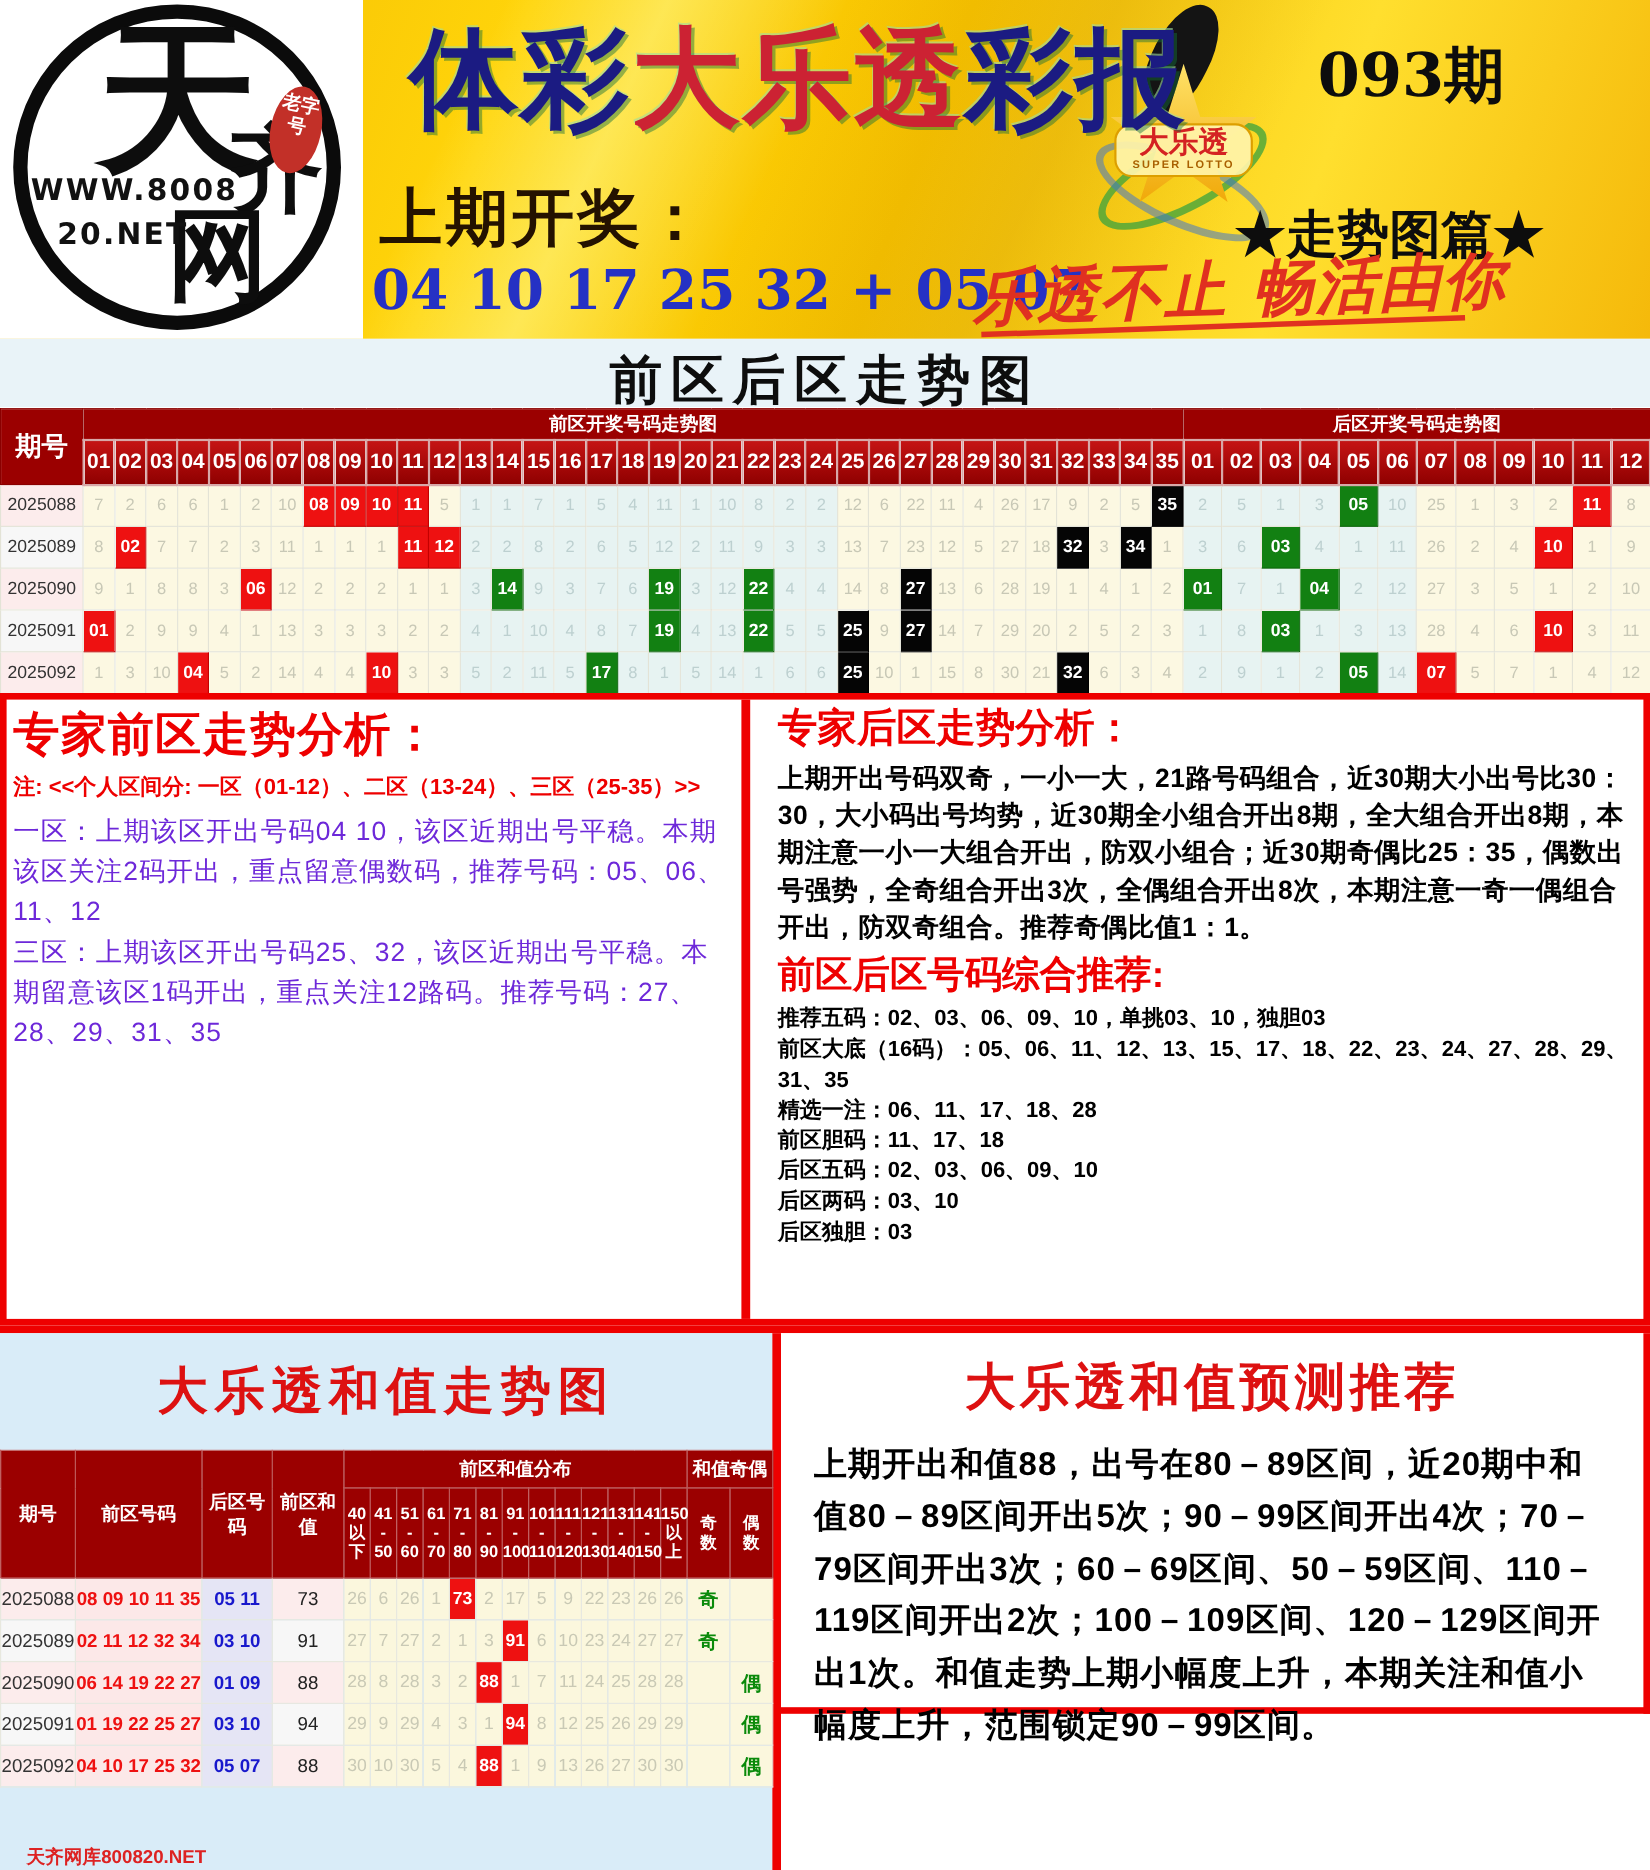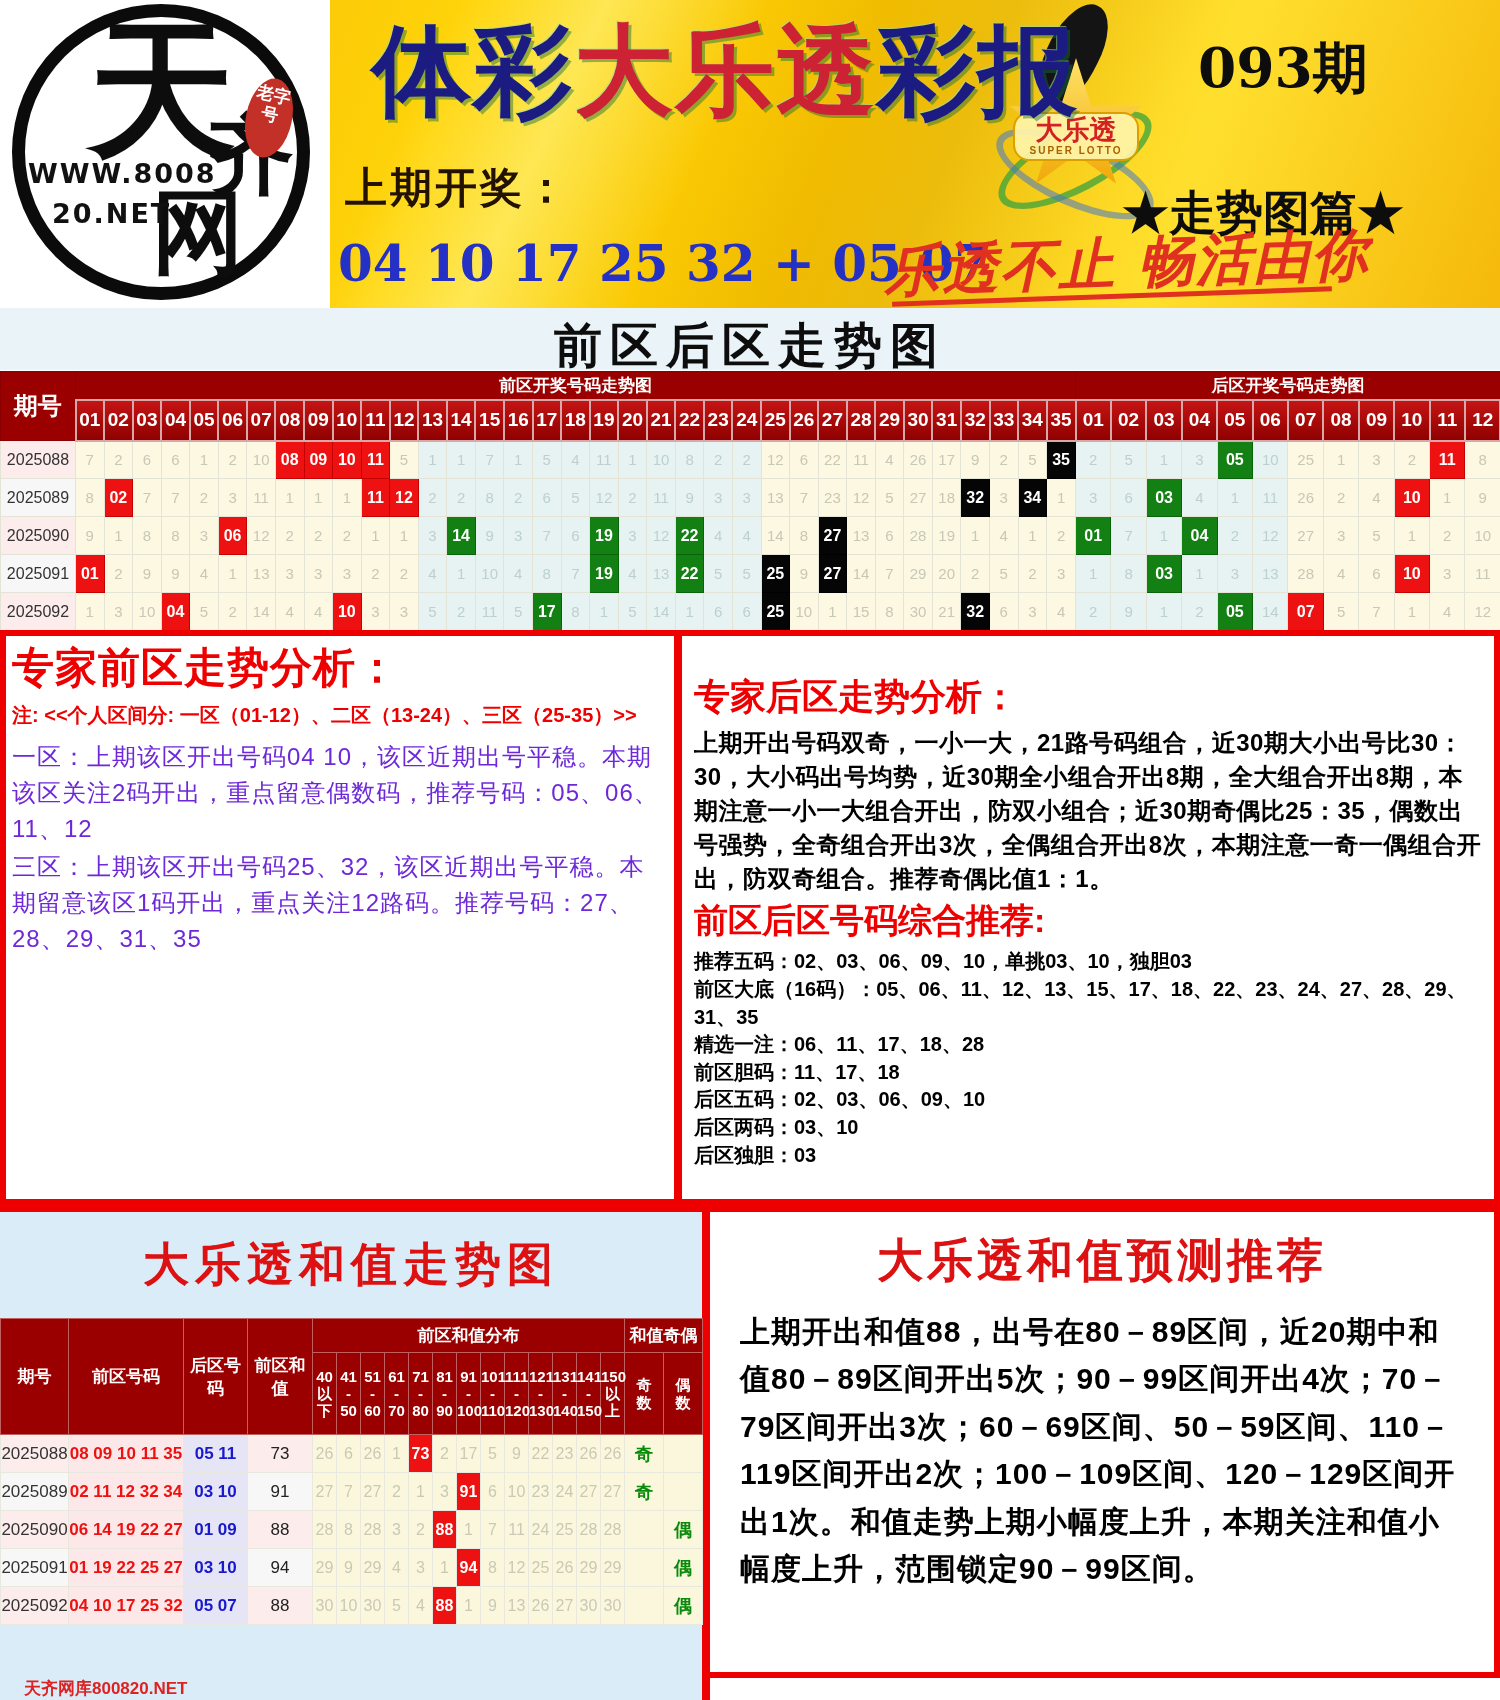--- a/index.html
+++ b/index.html
@@ -21,21 +21,21 @@
   .lg-url  { position:absolute; color:#111; font-weight:bold; font-size:27px; letter-spacing:2px; font-family:"DejaVu Sans", sans-serif; }
   .lg-url1 { left:28px; top:158px; }
   .lg-url2 { left:52px; top:198px; }
   .stamp { position:absolute; left:246px; top:78px; width:46px; height:80px; background:#c23028; border-radius:50%;
     transform:rotate(12deg); color:#fff; font-size:17px; font-weight:bold; text-align:center; padding-top:7px; line-height:1.2; }
 
   .main-title { position:absolute; left:372px; top:6px; font-family:"DejaVu Serif", serif; font-weight:900; font-size:99px;
     letter-spacing:2px; white-space:nowrap; text-shadow:3px 3px 0 rgba(20,110,60,.45), -1px -1px 0 rgba(160,220,160,.6); z-index:3; }
   .mt-blue { color:#1b1b82; } .mt-red { color:#cc2233; }
   .issue-no { position:absolute; left:1198px; top:32px; font-family:"DejaVu Serif", serif; font-weight:bold; font-size:55px; color:#0d0d0d; z-index:4; }
-  .last-label { position:absolute; left:345px; top:160px; font-size:42px; font-weight:900; color:#241200; letter-spacing:3px; z-index:3; }
+  .last-label { position:absolute; left:345px; top:160px; font-size:57px; font-weight:900; color:#241200; letter-spacing:3px; z-index:3; }
   .last-nums { position:absolute; left:338px; top:234px; font-family:"DejaVu Serif", serif; font-weight:900; font-size:50px; color:#2531c4; white-space:nowrap; z-index:3; }
   .badge { position:absolute; left:1122px; top:182px; font-size:47px; font-weight:900; color:#0d0d0d; white-space:nowrap; z-index:4; }
   .slogan { position:absolute; left:884px; top:226px; font-family:"DejaVu Serif", serif; font-style:italic; font-weight:bold;
     font-size:56px; color:#e03020; white-space:nowrap; transform:rotate(-2deg); letter-spacing:2px; z-index:4; }
   .swoosh { position:absolute; left:892px; top:294px; width:440px; height:5px; background:#e03020; transform:rotate(-2deg); z-index:4; }
 
   .star-logo { position:absolute; left:985px; top:0; width:185px; height:300px; z-index:2; }
   .orbit { position:absolute; border-radius:50%; }
   .o1 { width:170px; height:64px; left:5px; top:128px; border:7px solid rgba(70,165,60,.8); transform:rotate(-28deg); }
   .o2 { width:170px; height:64px; left:5px; top:142px; border:7px solid rgba(70,120,200,.55); transform:rotate(24deg); }
@@ -67,34 +67,34 @@
   td.hg { background:#128012; border:1px solid #0a650a; }
   td.hb { background:#050505; border:1px solid #000; }
   td.t-issue { font-size:16px; color:#333; }
   tr.r-odd td.t-issue { background:#fcecec; }
   tr.r-even td.t-issue { background:#f7f7f7; }
 
   
   .analysis { position:absolute; left:0; top:630px; width:1500px; height:575px; border:6px solid #ee0000; background:#fff; display:flex; }
   .an-left { width:668px; padding:4px 8px 0 6px; }
   .an-div { width:8px; background:#ee0000; }
-  .an-right { flex:1; padding:2px 10px 0 12px;margin-top:35px; }
+  .an-right { flex:1; padding:2px 10px 0 25px; }
   .an-title { color:#ee0000; font-weight:900; font-size:42px; letter-spacing:1px; }
   .an-note { color:#ee0000; font-weight:bold; font-size:20px; margin:6px 0 10px; }
   .an-para { color:#6d28d9; font-weight:400; font-size:24px; line-height:1.5; letter-spacing:1px; margin-bottom:2px; }
   .an-title2 { color:#ee0000; font-weight:900; font-size:36px; }
   .an-body { color:#000; font-weight:600; font-size:24px; line-height:1.42; letter-spacing:0.5px; margin:4px 0 2px; }
   .reco-title { color:#ee0000; font-weight:900; font-size:34px; margin:2px 0 4px; }
   .reco-line { color:#000; font-weight:bold; font-size:20px; line-height:1.38; }
 
   
   .bottom { position:absolute; left:0; top:1205px; width:1500px; height:495px; border-top:7px solid #ee0000; display:flex; }
   .bot-left { width:702px; background:#d9ecf8; position:relative; }
   .bot-div { width:8px; background:#ee0000; }
-  .bot-right { flex:1; border-right:6px solid #ee0000; border-bottom:6px solid #ee0000; background:#fff; height:466px; }
+  .bot-right { flex:1; border-right:6px solid #ee0000; border-bottom:6px solid #ee0000; background:#fff; height:346px; }
   .sum-title { text-align:center; margin-top:22px; font-family:"DejaVu Serif", serif; font-weight:bold; font-size:46px; color:#dd1111; letter-spacing:6px; }
   .sum { width:702px; margin-top:22px; }
   .sum th { background:#9b0000; color:#fff; font-weight:bold; border:1px solid #c06060; text-align:center; vertical-align:middle; }
   .sum .s-h1 { font-size:17px; height:34px; }
   .sum .s-h2 { font-size:15px; height:82px; line-height:1.15; white-space:pre-line; }
   .sum td { height:38px; text-align:center; vertical-align:middle; border:1px solid #e8e8de; font-size:17px; overflow:hidden; }
   .sum td.s-issue { color:#333; }
   tr.r-odd td.s-issue, tr.r-odd td.s-sum { background:#fcecec; }
   tr.r-even td.s-issue, tr.r-even td.s-sum { background:#f7f7f7; }
   .sum td.s-front { color:#ee1111; font-weight:bold; background:#fce8e8; font-size:17px; }

